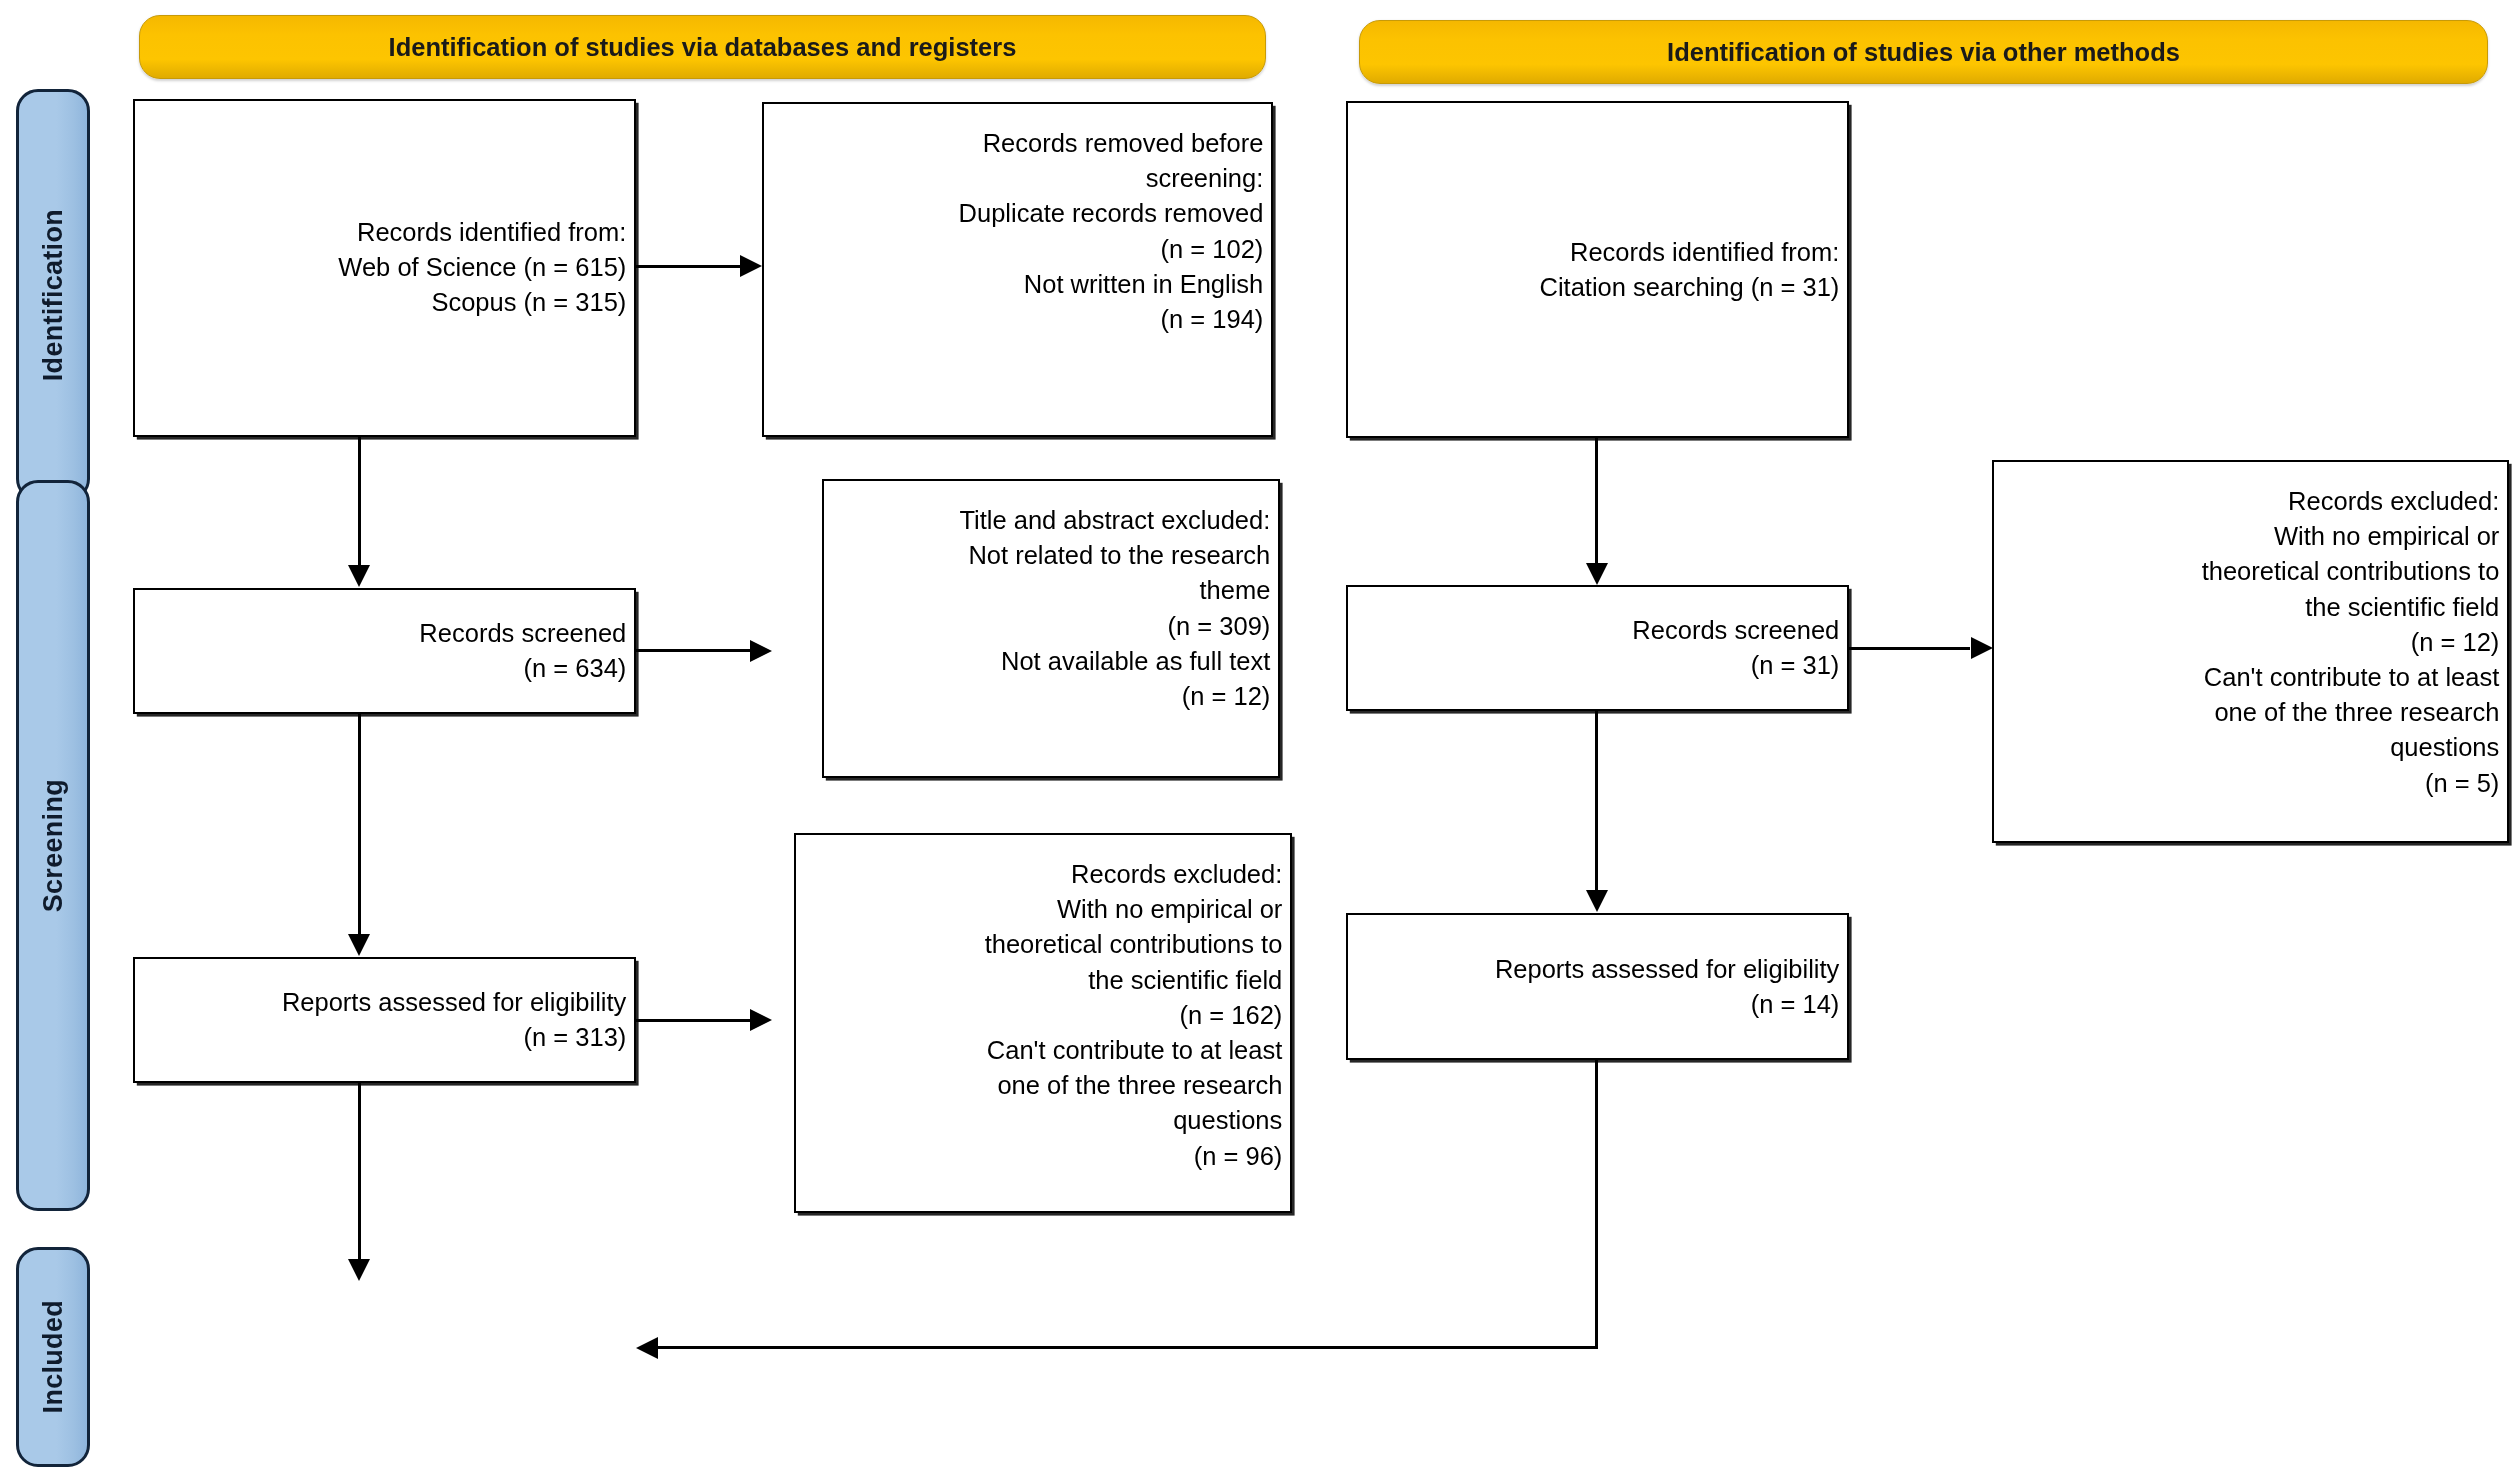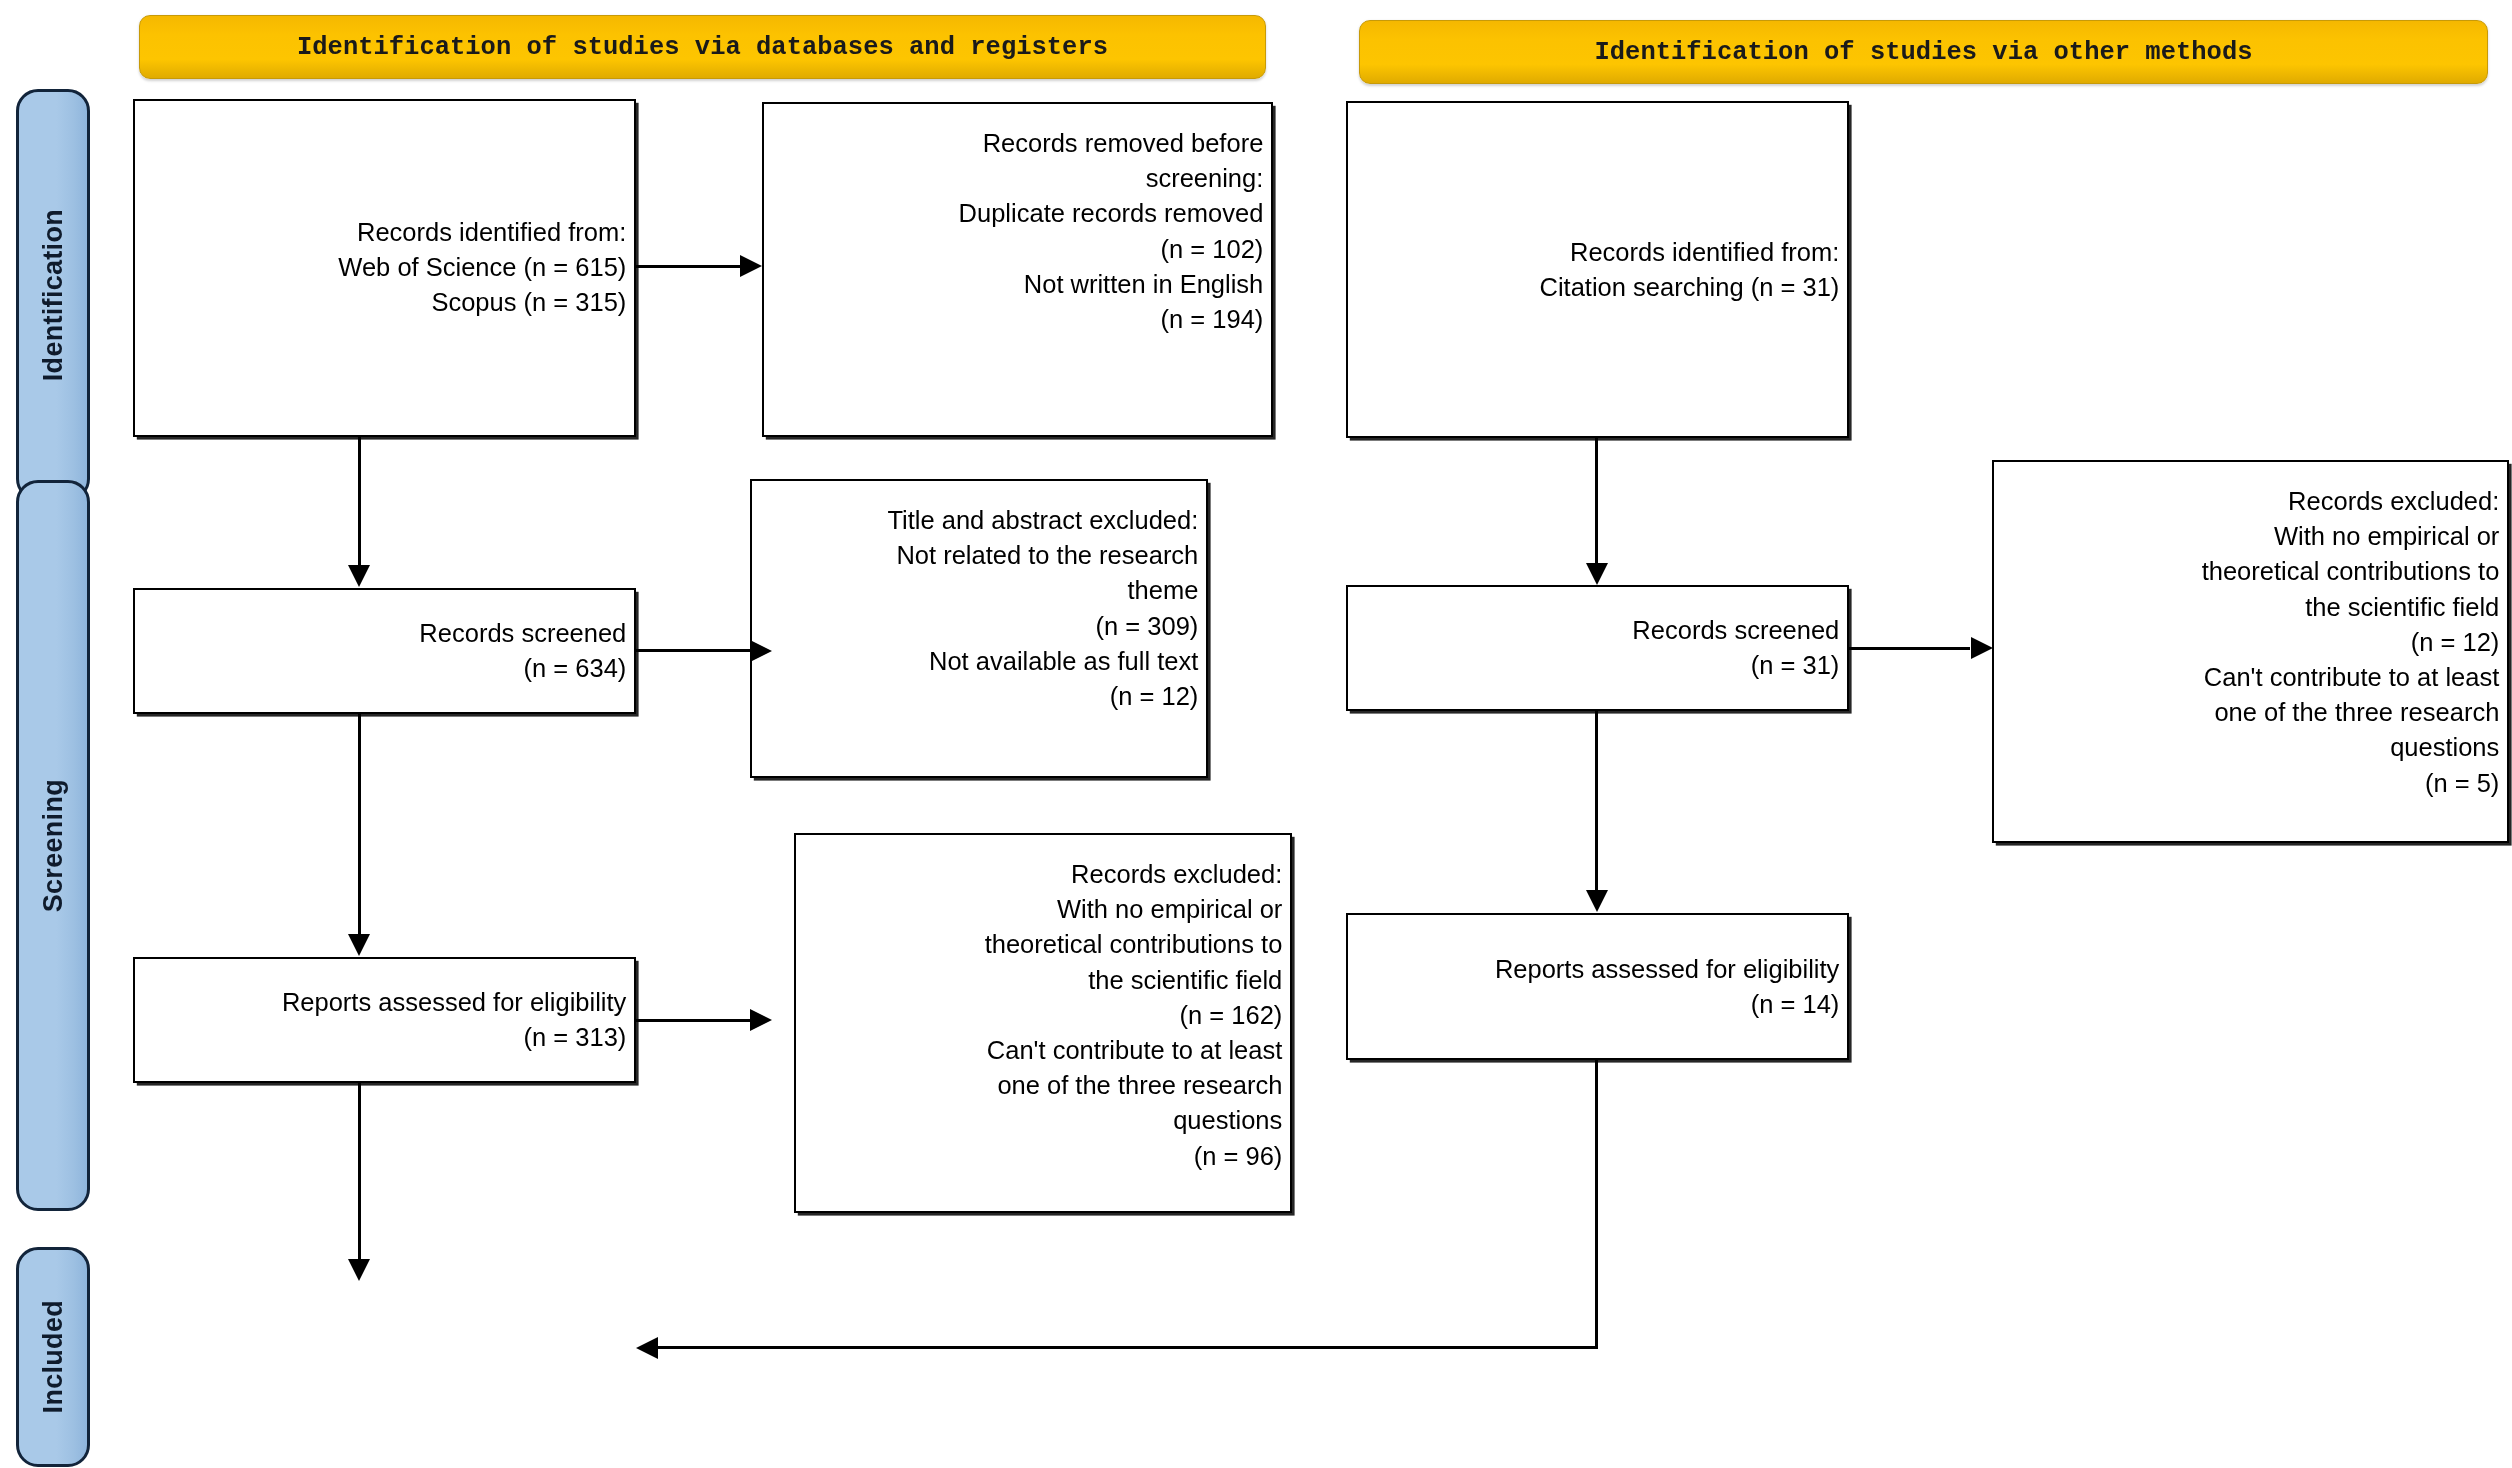--- a/index.html
+++ b/index.html
@@ -37,27 +37,26 @@
     letter-spacing: 0.3px;
     color: #0f1b2c;
     white-space: nowrap;
   }
 
   
   .header-banner {
     position: absolute;
     background: linear-gradient(to bottom, #f5b800 0%, #fcc200 30%, #fdc500 70%, #e0ab00 100%);
     border: 1.9px solid #c79a08;
-    border-radius: 11px;
+    border-radius: 21px;
     box-sizing: border-box;
     display: flex;
     align-items: center;
     justify-content: center;
     box-shadow: 0 1.9px 2.6px rgba(0,0,0,0.18);
-    font-family: Liberation Mono, monospace;
   }
   .header-banner .banner-text {
     font-weight: bold;
     font-size: 25.5px;
     color: #1a1a1a;
     text-align: center;
     white-space: nowrap;
   }
 
   
@@ -159,21 +158,21 @@
   <div class="arrow-right" style="left:740px; top:255px;"></div>
 
   <div class="conn conn-v" style="left:358px; top:437px; width:2.6px; height:128px;"></div>
   <div class="arrow-down" style="left:348px; top:565px;"></div>
 
   <div class="flow-box vcenter" style="left:133px; top:588px; width:503px; height:126px;">
     <div class="box-text">Records screened
 (n = 634)</div>
   </div>
 
-  <div class="flow-box vtop" style="left:750px; top:479px; width:458px; height:299px;padding-left:24px;">
+  <div class="flow-box vtop" style="left:822px; top:479px; width:458px; height:299px;padding-left:24px;">
     <div class="box-text">Title and abstract excluded:
     Not related to the research
     theme
     (n = 309)
     Not available as full text
     (n = 12)</div>
   </div>
 
   <div class="conn conn-h" style="left:636px; top:649px; width:114px;"></div>
   <div class="arrow-right" style="left:750px; top:640px;"></div>

